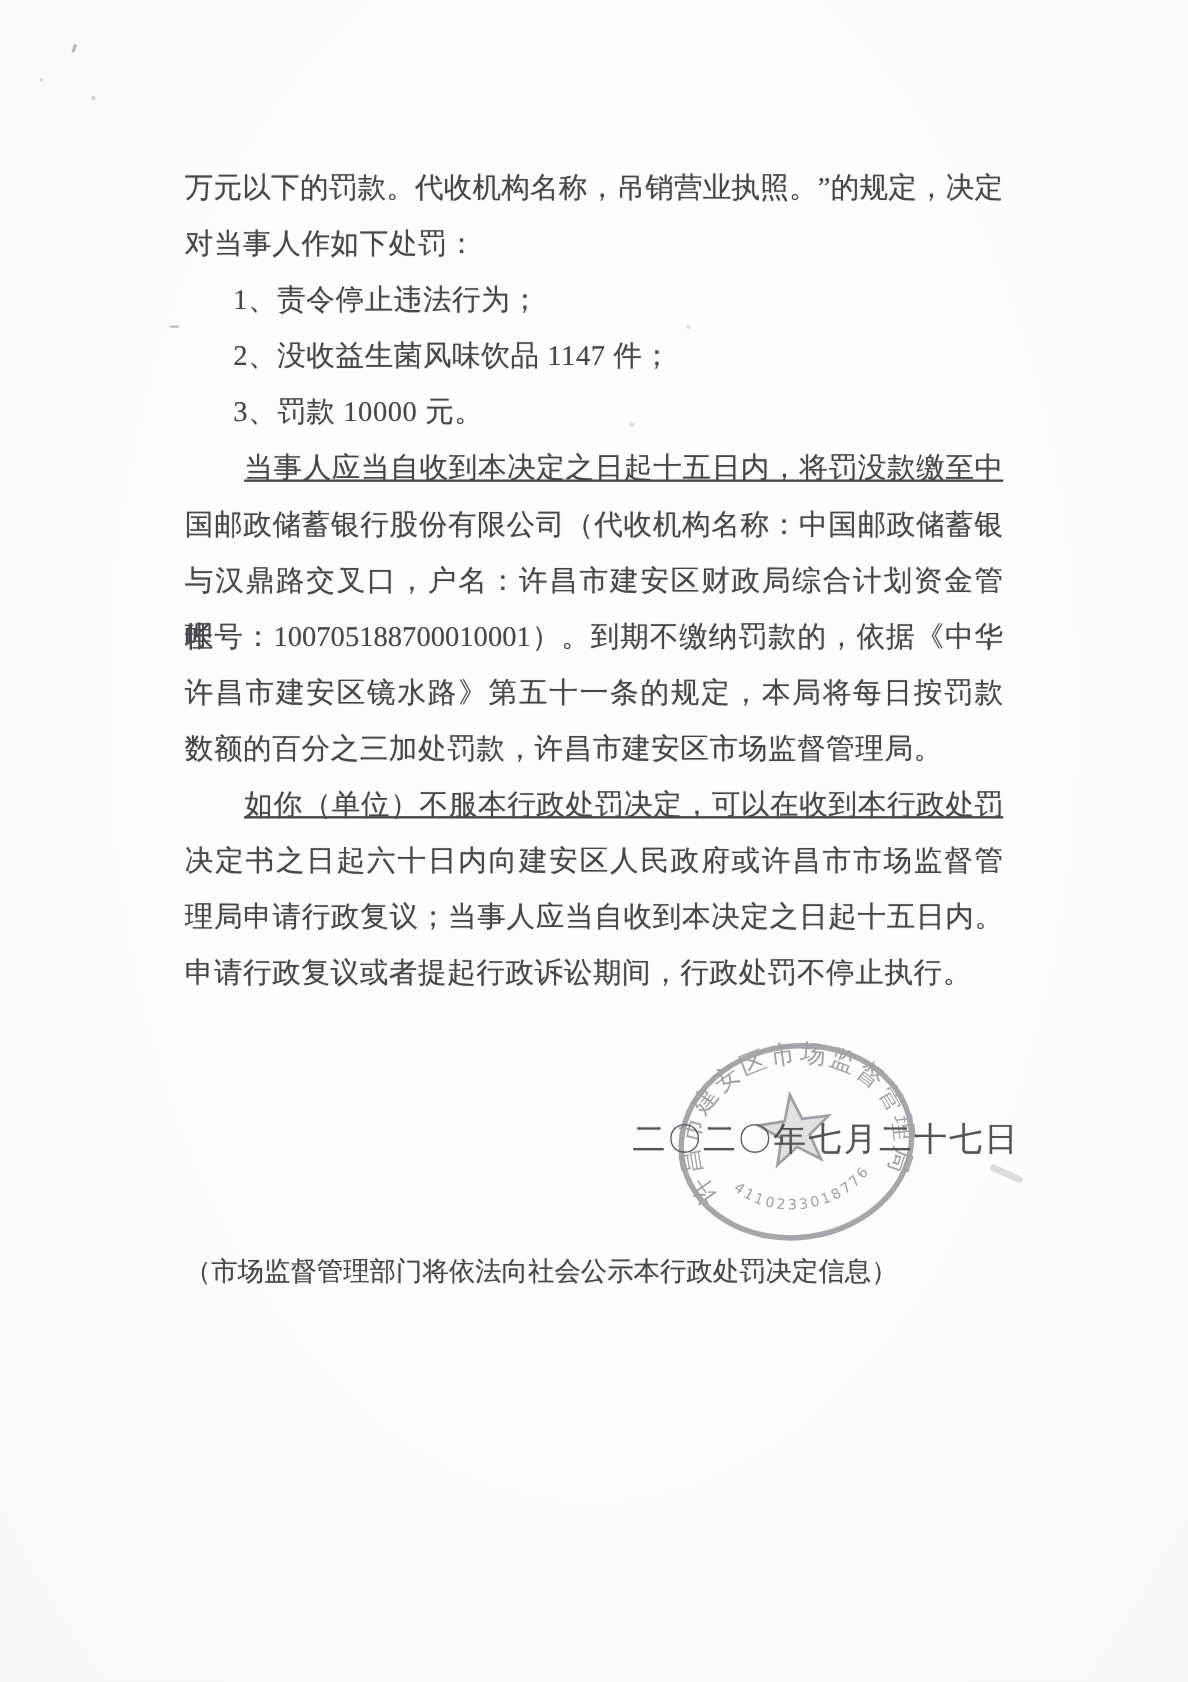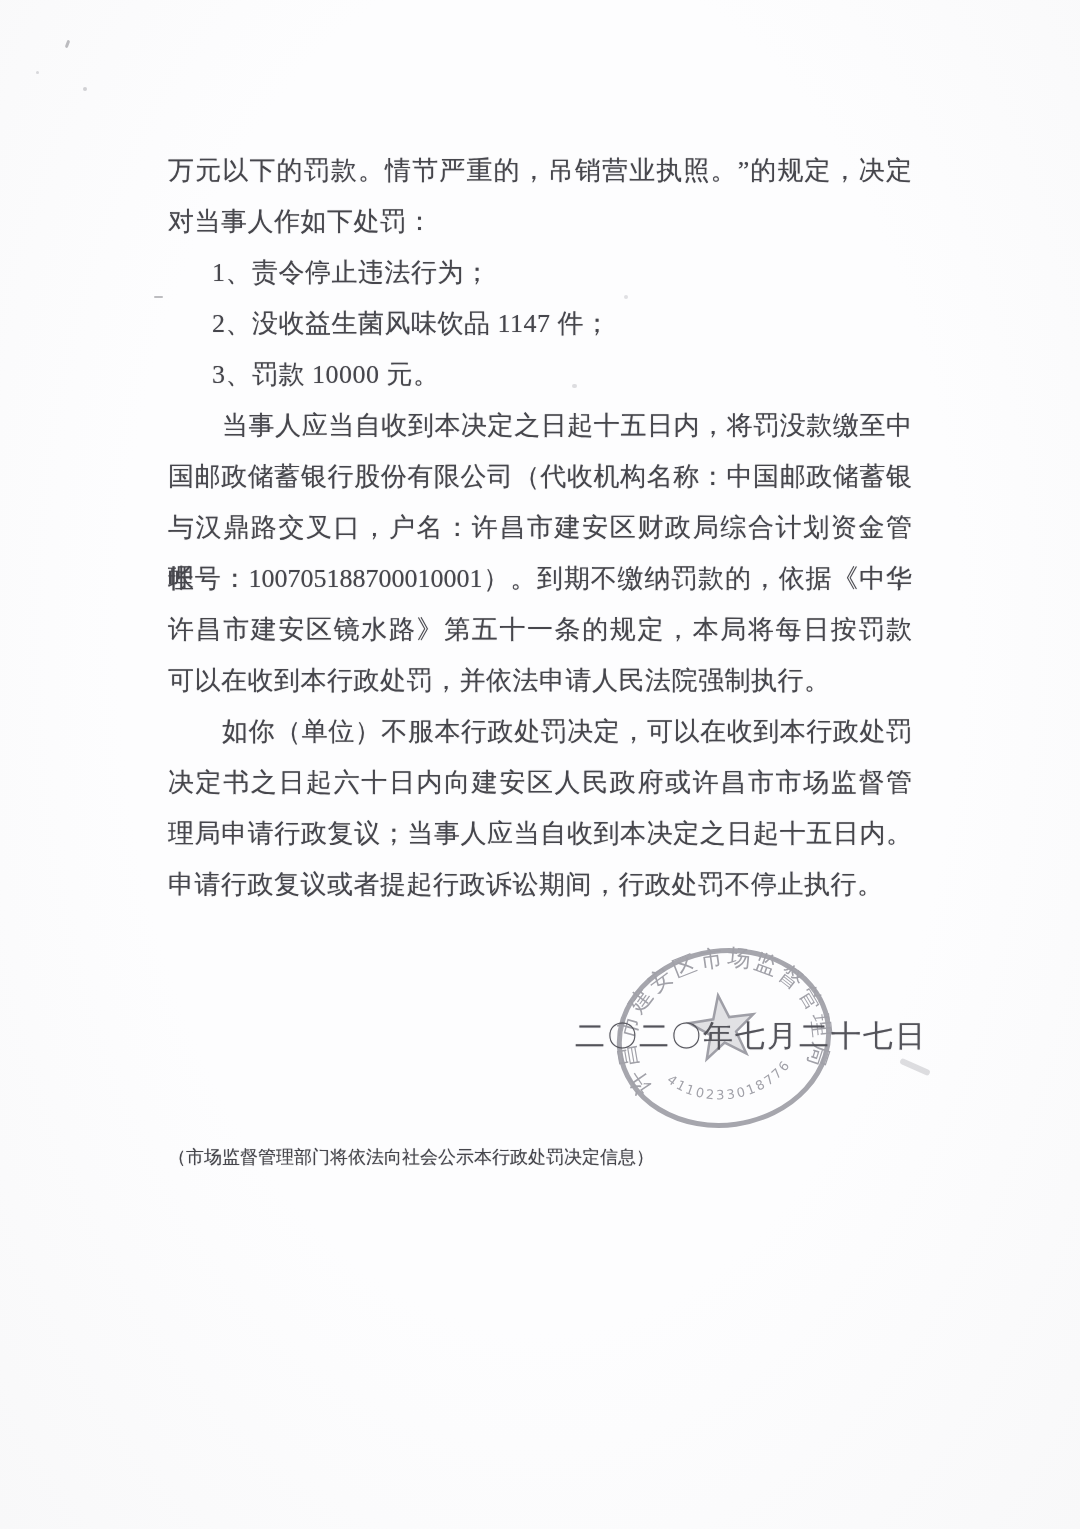--- a/index.html
+++ b/index.html
@@ -28,38 +28,38 @@
     white-space: nowrap;
     color: #46464c;
     text-shadow: 0 0 1px rgba(70,70,78,0.45);
   }
   .line.full {
     white-space: normal;
     letter-spacing: normal;
     text-align: justify;
     text-align-last: justify;
   }
-  .line.ind { text-indent: 54px; }
+  .line.ind { text-indent: 54px; text-decoration: underline; }
   .line.li { padding-left: 44px; }
   .date-line {
     position: absolute;
     left: 575px; top: 1013px;
     font-size: 30px;
     letter-spacing: 2px;
     line-height: 46px;
     color: #53535a;
     text-shadow: 0 0 1px rgba(75,75,85,0.4);
     z-index: 3;
     white-space: nowrap;
     text-align: right;
   }
   .footer-note {
     position: absolute;
     left: 168px; top: 1138px;
-    font-size: 18px;
+    font-size: 24px;
     letter-spacing: 0px;
     line-height: 38px;
     color: #46464c;
     text-shadow: 0 0 1px rgba(70,70,78,0.45);
     z-index: 3;
     white-space: nowrap;
   }
   .seal {
     position: absolute;
     left: 613px; top: 945px;
@@ -99,31 +99,31 @@
   .speck.s5 { left: 624px; top: 295px;  width: 4px;  height: 4px; opacity: .20; }
   .speck.s6 { left: 572px; top: 384px;  width: 5px;  height: 4px; opacity: .22; }
   .speck.s7 { left: 899px; top: 1064px; width: 32px; height: 6px; opacity: .22; transform: rotate(24deg); border-radius: 3px; }
 </style>
 </head>
 <body>
 
 <div class="page">
 
   <div class="body-text">
-    <div class="line full">万元以下的罚款。情节严重的，吊销营业执照。”的规定，决定</div>
+    <div class="line full">万元以下的罚款。代收机构名称，吊销营业执照。”的规定，决定</div>
     <div class="line">对当事人作如下处罚：</div>
     <div class="line li">1、责令停止违法行为；</div>
     <div class="line li">2、没收益生菌风味饮品 1147 件；</div>
     <div class="line li">3、罚款 10000 元。</div>
     <div class="line ind full">当事人应当自收到本决定之日起十五日内，将罚没款缴至中</div>
     <div class="line full">国邮政储蓄银行股份有限公司（代收机构名称：中国邮政储蓄银</div>
     <div class="line full">与汉鼎路交叉口，户名：许昌市建安区财政局综合计划资金管理，</div>
     <div class="line full">帐号：100705188700010001）。到期不缴纳罚款的，依据《中华</div>
     <div class="line full">许昌市建安区镜水路》第五十一条的规定，本局将每日按罚款</div>
-    <div class="line">可以在收到本行政处罚，并依法申请人民法院强制执行。</div>
+    <div class="line">数额的百分之三加处罚款，许昌市建安区市场监督管理局。</div>
     <div class="line ind full">如你（单位）不服本行政处罚决定，可以在收到本行政处罚</div>
     <div class="line full">决定书之日起六十日内向建安区人民政府或许昌市市场监督管</div>
     <div class="line full">理局申请行政复议；当事人应当自收到本决定之日起十五日内。</div>
     <div class="line">申请行政复议或者提起行政诉讼期间，行政处罚不停止执行。</div>
   </div>
 
   <svg class="seal" width="222" height="186" viewBox="0 0 222 186" xmlns="http://www.w3.org/2000/svg">
     <g transform="rotate(-8 111 93)">
       <ellipse class="ring" cx="111" cy="93" rx="105" ry="87"></ellipse>
       <path id="sealArcTop" class="arc-guide" d="M 36 134 A 90 73 0 1 1 186 134"></path>

